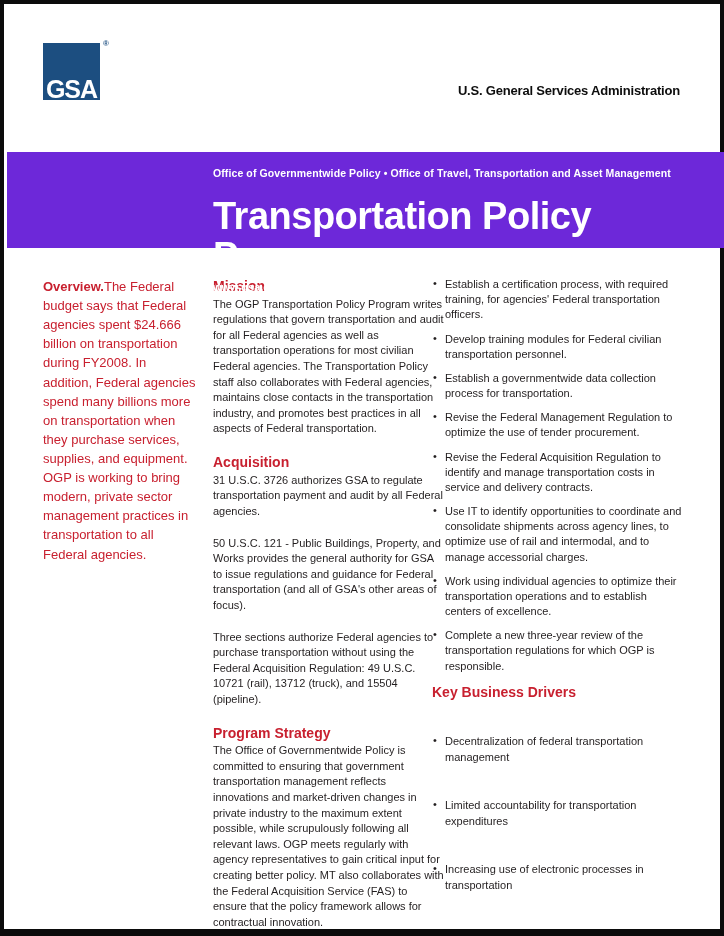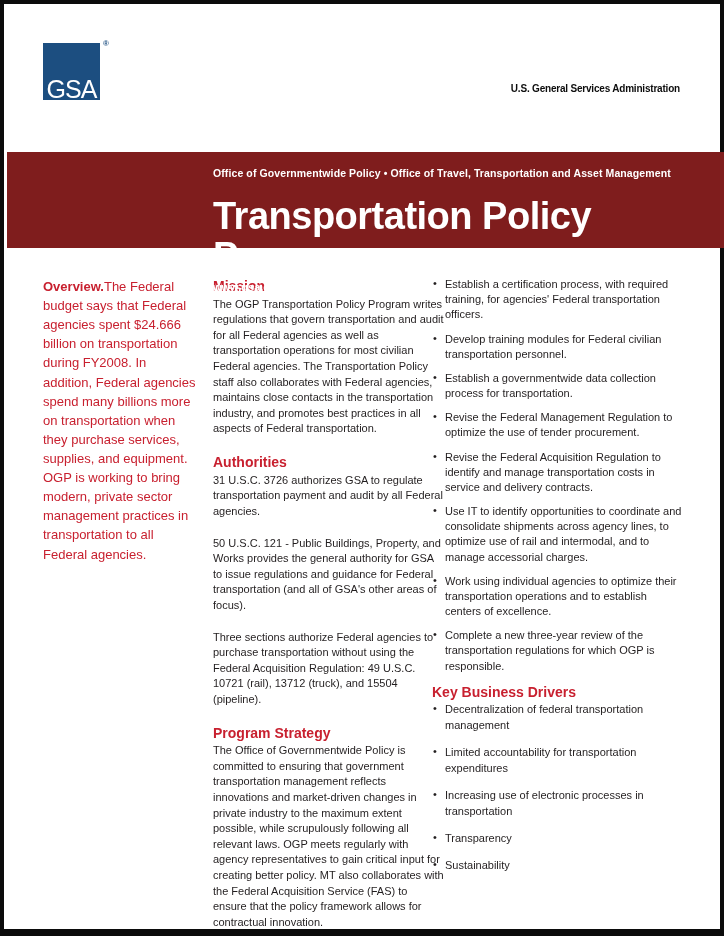--- a/index.html
+++ b/index.html
@@ -20,38 +20,38 @@
   }
 
   
   .gsa-logo {
     position: absolute; left: 43px; top: 43px;
     width: 57px; height: 57px;
     background: #1c4e80;
     display: flex; align-items: center; justify-content: center;
   }
   .gsa-logo .gsa-text {
-    color: #fff; font-size: 25px; font-weight: 400; letter-spacing: -1px;
+    color: #fff; font-size: 25px; font-weight: 700; letter-spacing: -1px;
     line-height: 1;
     margin-top: 35px;
   }
   .reg-mark {
     position: absolute; left: 103px; top: 39px;
     font-size: 8px; color: #1c4e80; font-weight: 700;
   }
   .agency-name {
     position: absolute; right: 44px; top: 83px;
-    font-size: 10px; font-weight: 700; color: #0d0d0d;
+    font-size: 13px; font-weight: 700; color: #0d0d0d;
     letter-spacing: -0.2px;
   }
 
   
   .banner {
     position: absolute; left: 7px; right: 0; top: 152px; height: 96px;
-    background: #7f1d1d;
+    background: #6d28d9;
     z-index: 4;
   }
   .banner-inner { padding: 15px 0 0 206px; }
   .banner-offices {
     color: #fff; font-size: 10.5px; font-weight: 700; letter-spacing: 0.1px;
   }
   .banner-title {
     color: #fff; font-size: 38px; font-weight: 700; letter-spacing: -0.5px;
     margin-top: 18px; line-height: 1.05;
   }
@@ -80,21 +80,21 @@
   .col-mid p { margin: 0 0 16px 0; }
   .col-mid h3.sec { margin-top: 0; }
   ul.blist { list-style: none; }
   ul.blist li {
     position: relative; padding-left: 13px; margin-bottom: 9px;
   }
   ul.blist li::before {
     content: "\2022"; position: absolute; left: 1px; top: -1px; font-size: 11px;
   }
   .kbd-heading { margin: 14px 0 8px 0; }
-  ul.drivers li { margin-bottom: 11px; line-height: 1.45; }
+  ul.drivers li { margin-bottom: 11px; line-height: 1.45; margin-top: 32px; }
 </style>
 </head>
 <body>
 
 <div class="page">
 
   <div class="gsa-logo">
     <span class="gsa-text">GSA</span>
   </div>
   <span class="reg-mark">®</span>
@@ -110,21 +110,21 @@
   </div>
 
   <aside class="col-left">
     <p><strong>Overview.</strong><span>The Federal budget says that Federal agencies spent $24.666 billion on transportation during FY2008. In addition, Federal agencies spend many billions more on transportation when they purchase services, supplies, and equipment.  OGP is working to bring modern, private sector management practices in transportation to all Federal agencies.</span></p>
   </aside>
 
   <main class="col-mid">
     <h3 class="sec">Mission</h3>
     <p>The OGP Transportation Policy Program writes regulations that govern transportation and audit for all Federal agencies as well as transportation operations for most civilian Federal agencies. The Transportation Policy staff also collaborates with Federal agencies, maintains close contacts in the transportation industry, and promotes best practices in all aspects of Federal transportation.</p>
 
-    <h3 class="sec">Authorities</h3>
+    <h3 class="sec">Acquisition</h3>
     <p>31 U.S.C. 3726 authorizes GSA to regulate transportation payment and audit by all Federal agencies.</p>
     <p>50 U.S.C. 121 - Public Buildings, Property, and Works provides the general authority for GSA to issue regulations and guidance for Federal transportation (and all of GSA's other areas of focus).</p>
     <p>Three sections authorize Federal agencies to purchase transportation without using the Federal Acquisition Regulation:  49 U.S.C. 10721 (rail), 13712 (truck), and 15504 (pipeline).</p>
 
     <h3 class="sec">Program Strategy</h3>
     <p>The Office of Governmentwide Policy is committed to ensuring that government transportation management reflects innovations and market-driven changes in private industry to the maximum extent possible, while scrupulously following all relevant laws. OGP meets regularly with agency representatives to gain critical input for creating better policy. MT also collaborates with the Federal Acquisition Service (FAS) to ensure that the policy framework allows for contractual innovation.</p>
 
   </main>
 
   <section class="col-right">

